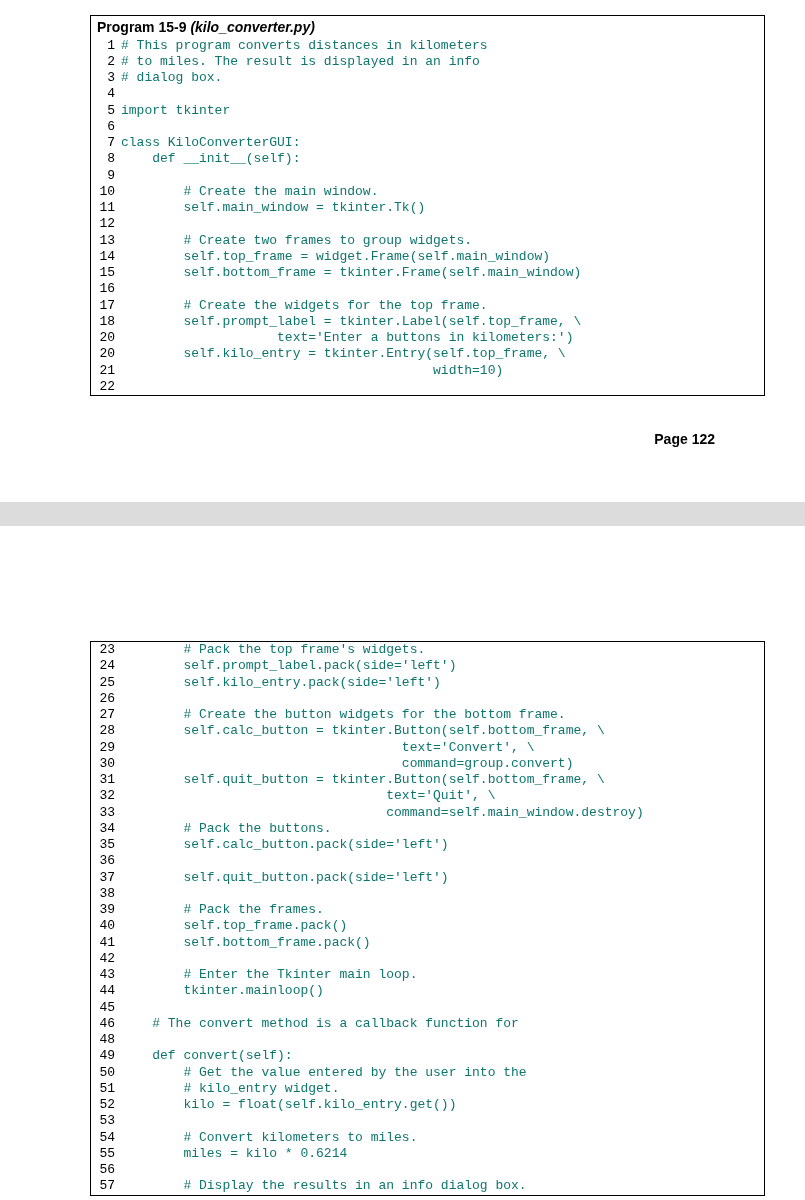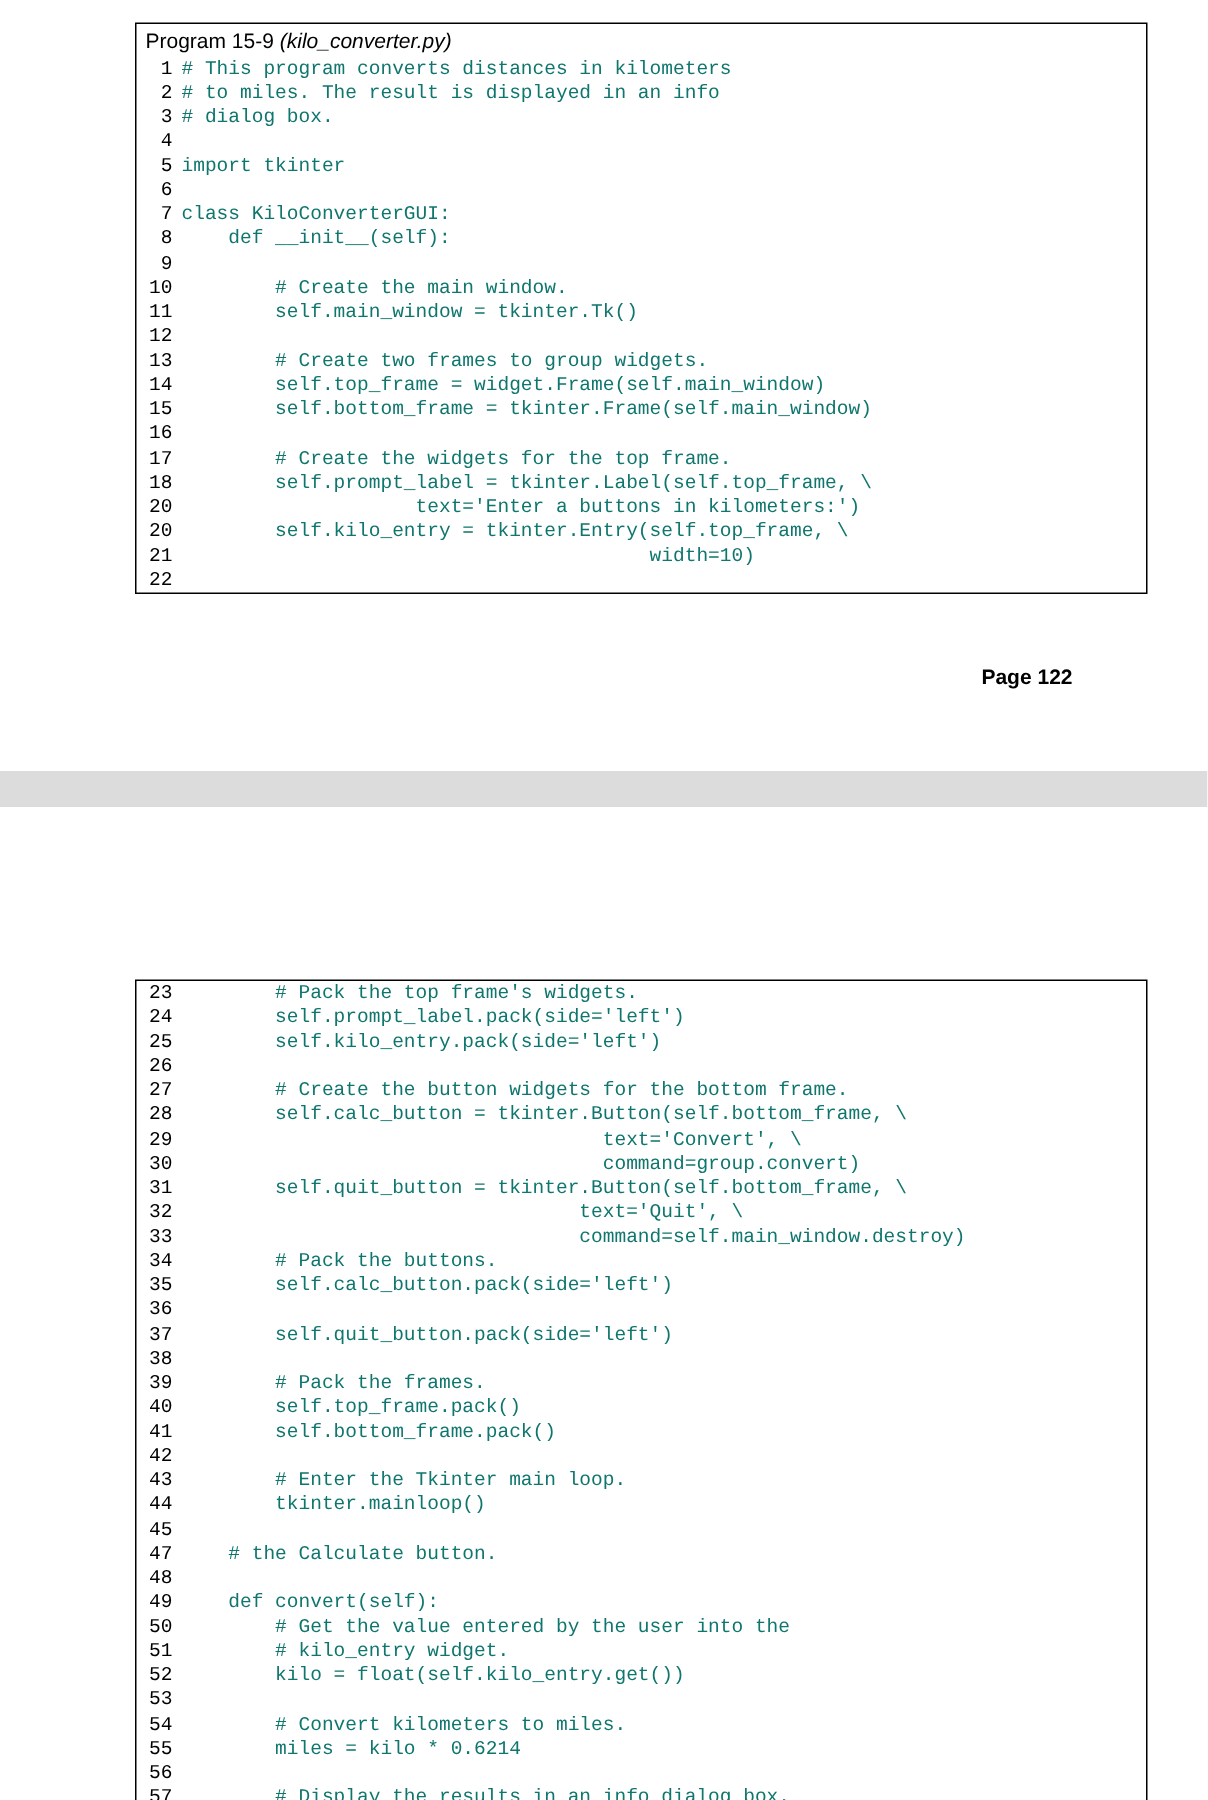--- a/index.html
+++ b/index.html
@@ -18,21 +18,21 @@
     .code-box {
       border: 1.5px solid #000;
       background: #fff;
       font-family: 'Courier New', monospace;
       font-size: 13px;
       line-height: 1.25;
     }
     .header-line {
       padding: 3px 6px 1px 6px;
       font-family: Arial, Helvetica, sans-serif;
-      font-weight: normal;
+      font-weight: bold;
       font-size: 14px;
     }
     .header-line .italic {
       font-style: italic;
     }
     .code-table {
       border-collapse: collapse;
       width: 100%;
     }
     .code-table td {
@@ -50,21 +50,21 @@
     }
     .code-content {
       padding: 0 4px 0 0;
       color: #0f766e;
     }
     .page-number {
       text-align: right;
       font-family: Arial, Helvetica, sans-serif;
       font-weight: bold;
       font-size: 14px;
-      margin-top: 47px;
+      margin-top: 35px;
       padding-right: 50px;
     }
     .separator-band {
       height: 24px;
       background: #dcdcdc;
       width: 100%;
       margin-top: 45px;
       margin-bottom: 100px;
     }
   </style>
@@ -265,22 +265,22 @@
           </tr>
           <tr>
             <td class="line-num">44</td>
             <td class="code-content">        tkinter.mainloop()</td>
           </tr>
           <tr>
             <td class="line-num">45</td>
             <td class="code-content"></td>
           </tr>
           <tr>
-            <td class="line-num">47</td>
-            <td class="code-content">    # the Calculate button.</td>
+            <td class="line-num">46</td>
+            <td class="code-content">    # The convert method is a callback function for</td>
           </tr>
           <tr>
             <td class="line-num">48</td>
             <td class="code-content"></td>
           </tr>
           <tr>
             <td class="line-num">49</td>
             <td class="code-content">    def convert(self):</td>
           </tr>
           <tr>

